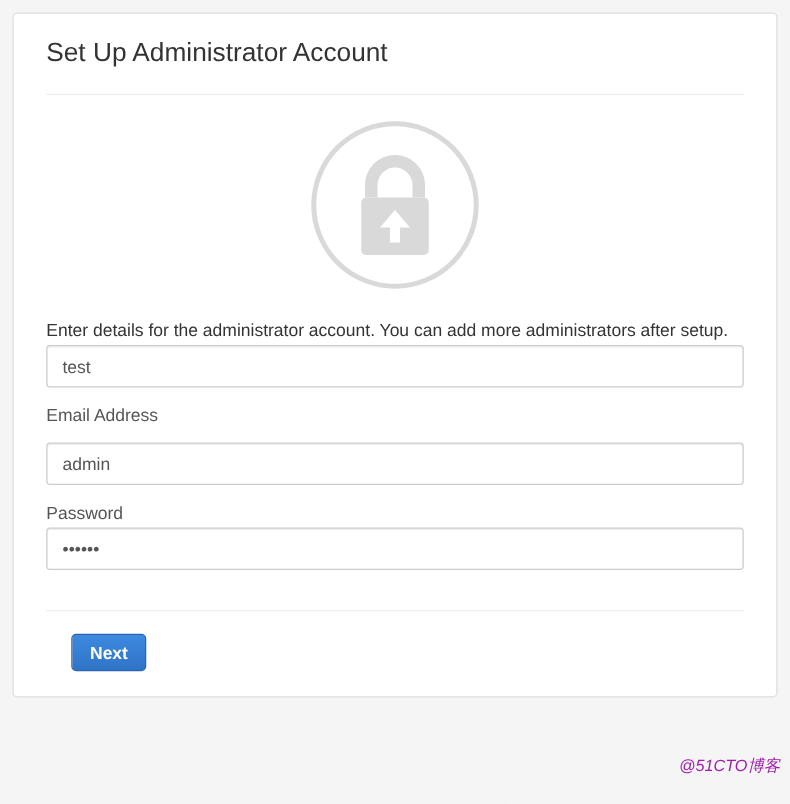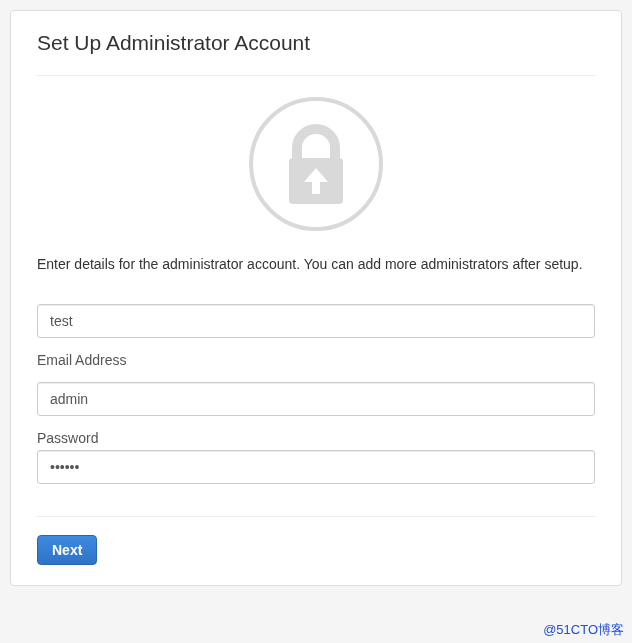--- a/index.html
+++ b/index.html
@@ -36,21 +36,21 @@
       margin: 18px 0 18px 0;
     }
     .icon-wrap {
       display: flex;
       justify-content: center;
       margin: 6px 0 24px 0;
     }
     .instructions {
       font-size: 14px;
       color: #333;
-      margin-bottom: 32px;
+      margin-bottom: 4px;
     }
     .form-group { margin-bottom: 14px; }
     .row {
       display: flex;
     }
     .row .form-group { flex: 1; }
     label {
       display: block;
       font-size: 14px;
       color: #555;
@@ -71,27 +71,29 @@
     .btn-primary {
       display: inline-block;
       padding: 6px 14px;
       font-size: 14px;
       font-weight: 700;
       color: #fff;
       background: linear-gradient(to bottom, #3d8ae0, #2f73c6);
       border: 1px solid #2a65b0;
       border-radius: 4px;
       cursor: pointer;
+      margin-left: 20px;
     }
     .watermark {
       position: absolute;
       right: 8px;
-      bottom: 4px;
-      color: #1d4ed8;
+      bottom: 21px;
+      color: #a21caf;
       font-size: 13px;
+      font-style: italic;
     }
   </style>
 </head>
 <body>
 
 <div class="panel">
 
   <h1 class="page-title">Set Up Administrator Account</h1>
   <hr class="hr">
 

